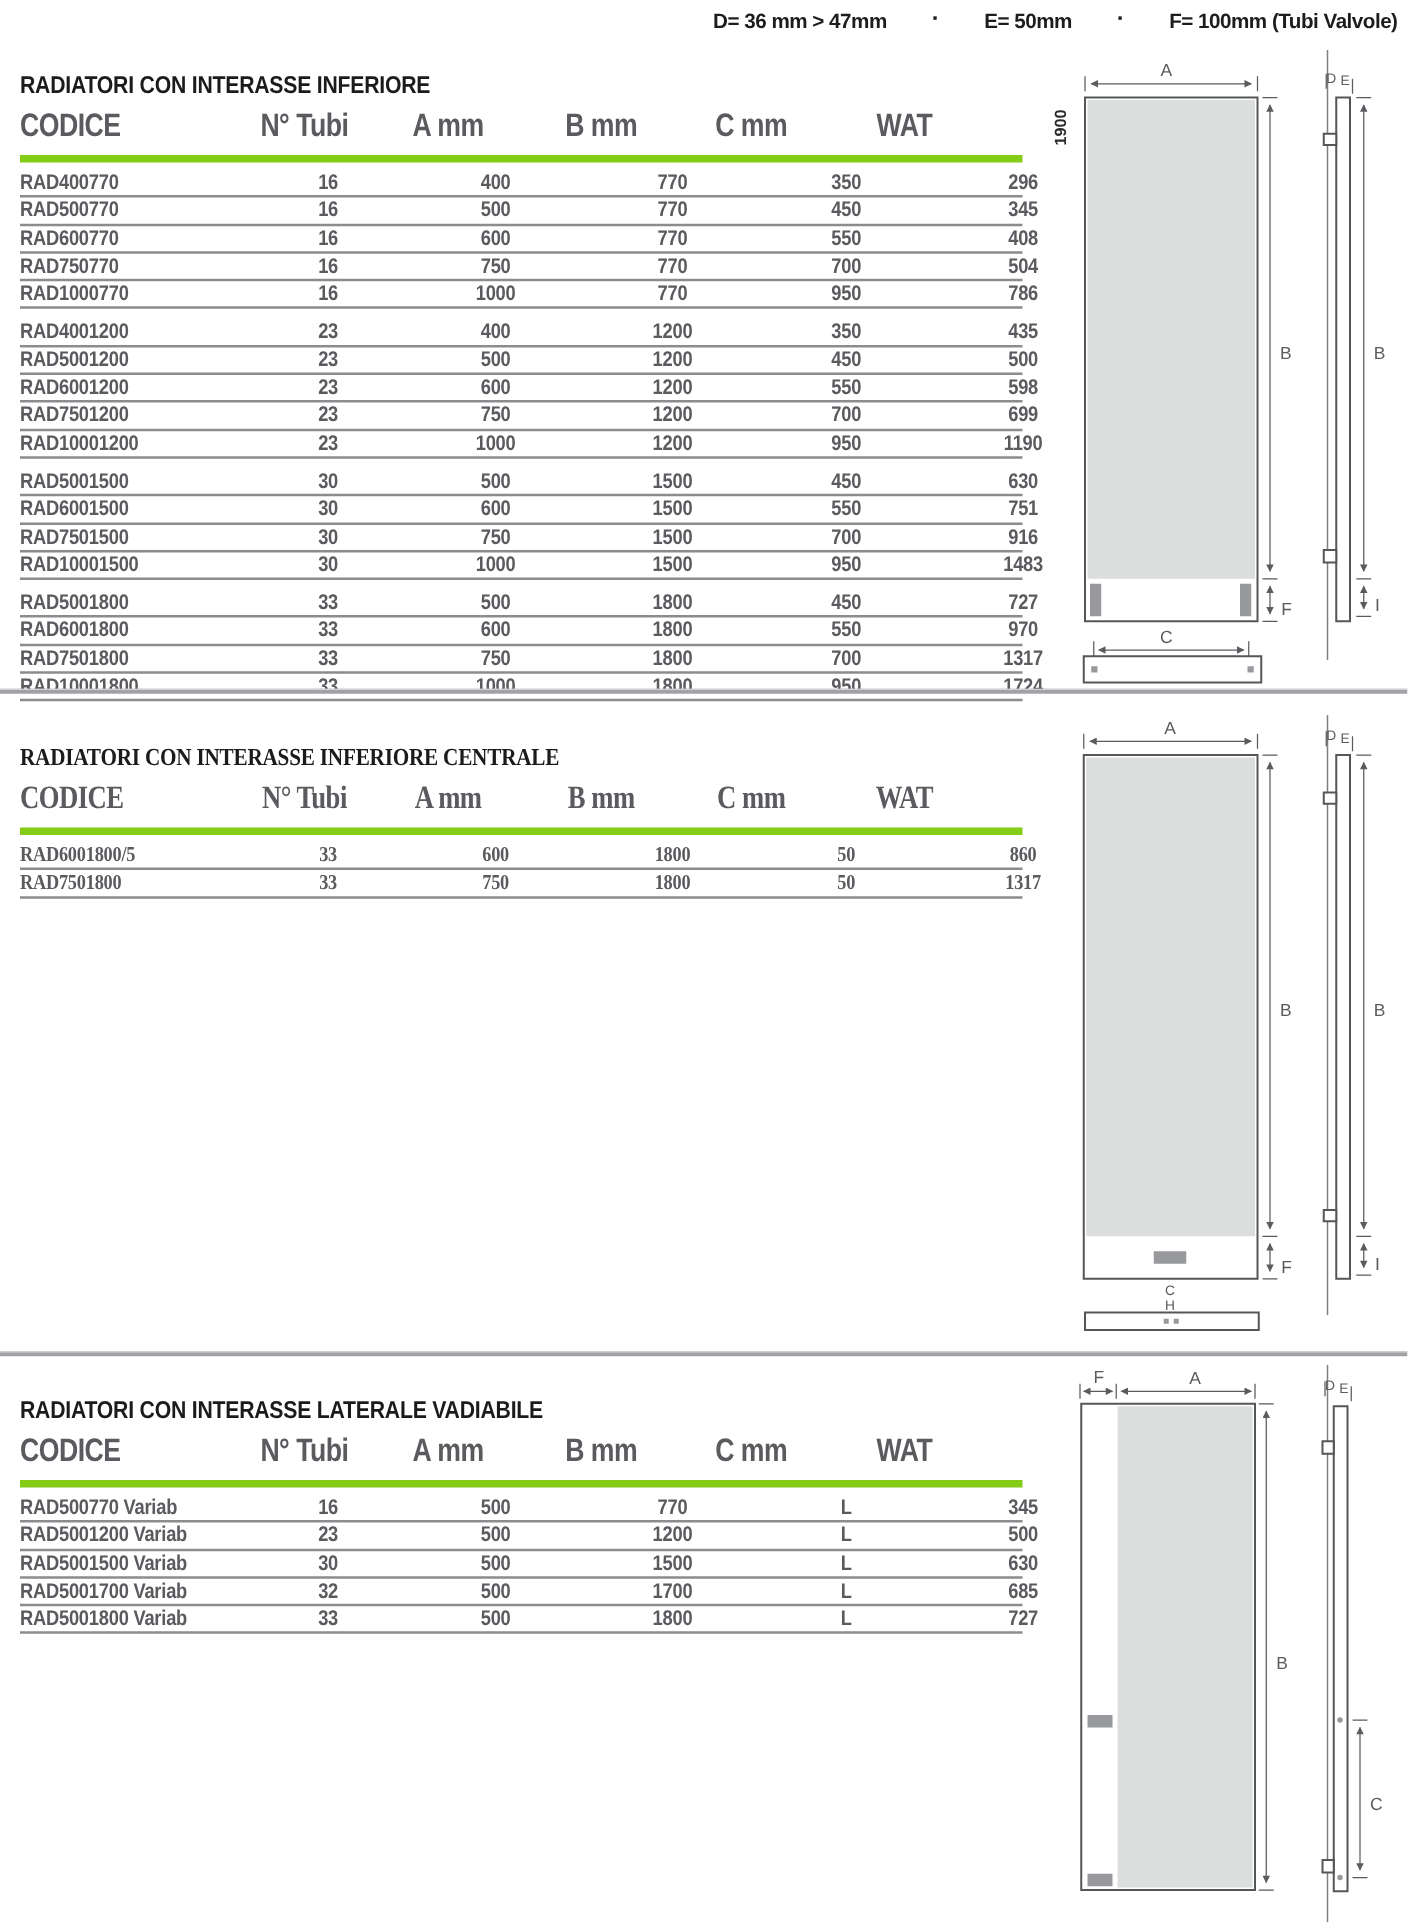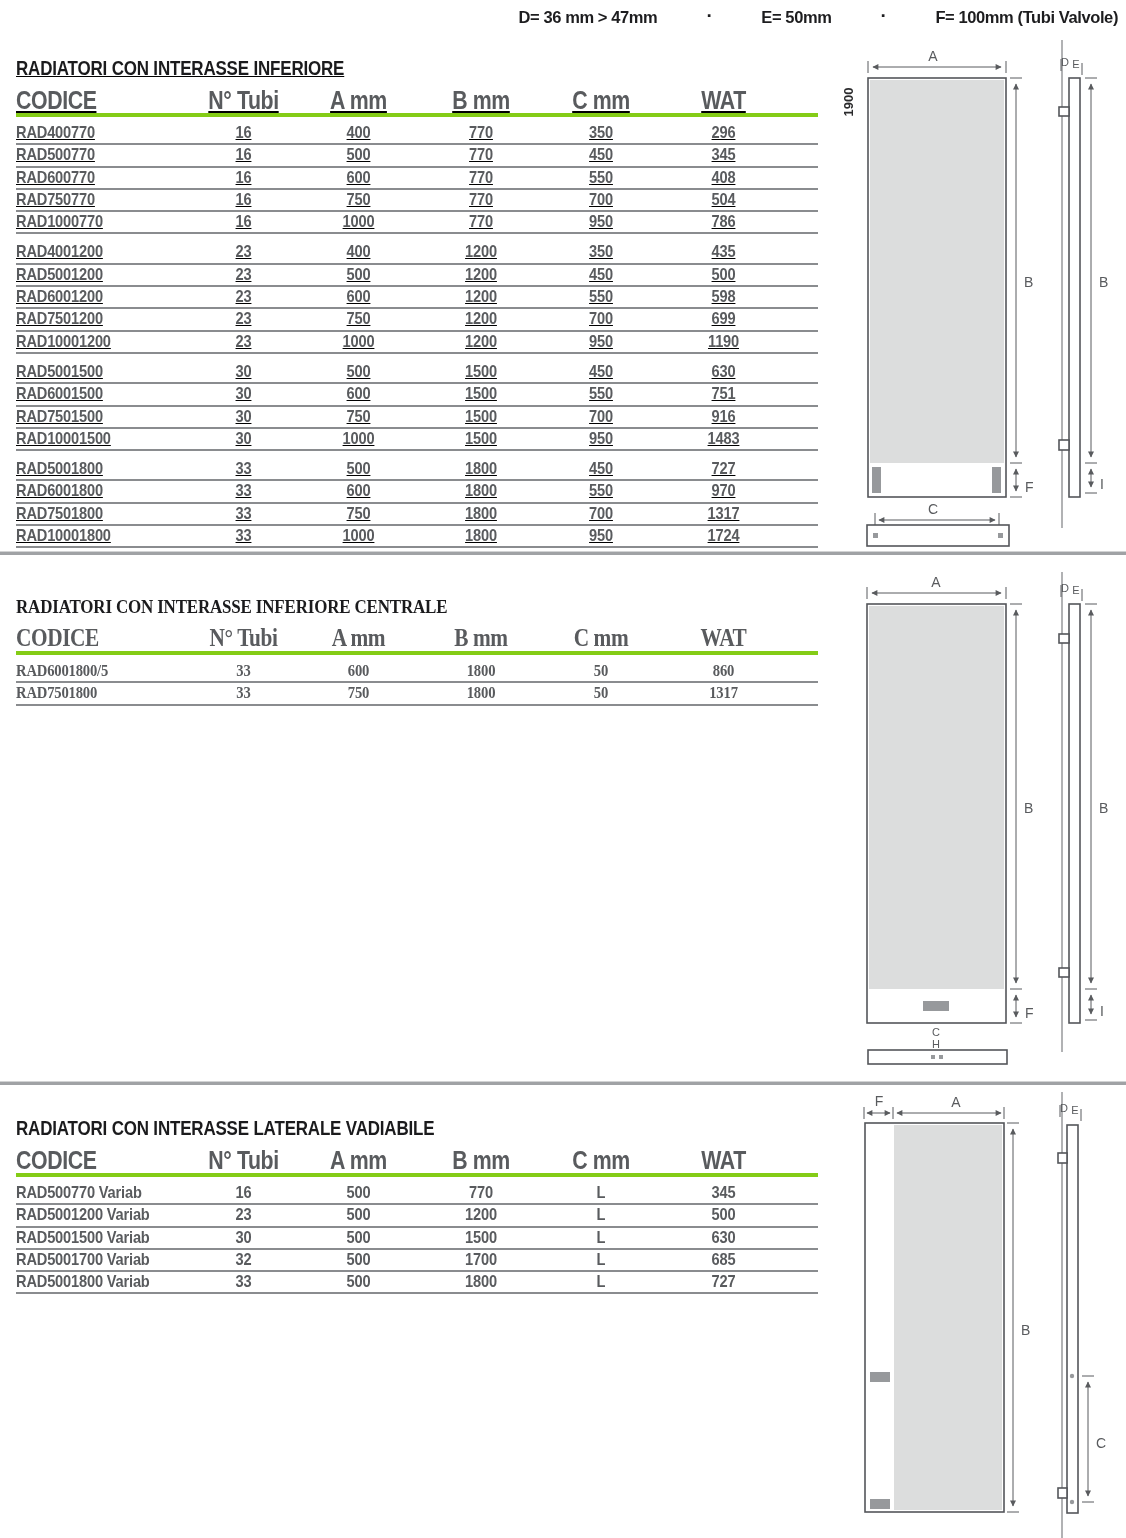--- a/index.html
+++ b/index.html
@@ -2,49 +2,49 @@
 <html><head>
 <meta charset="utf-8">
 <style>
   html,body{margin:0;padding:0;}
   body{
     width:1126px;height:1538px;position:relative;background:#ffffff;
     font-family:"Liberation Sans", sans-serif;overflow:hidden;
   }
   
   .legend{
-    position:absolute;top:8px;right:8px;display:flex;align-items:flex-start;gap:49px;
+    position:absolute;top:8px;right:8px;display:flex;align-items:flex-start;gap:36px;
     font-weight:bold;font-size:16.5px;letter-spacing:-0.4px;color:#1d1d1f;white-space:nowrap;
   }
   .legend .dot{font-size:19px;line-height:16px;}
   
   .sep{position:absolute;left:0;width:1126px;height:3px;background:#a0a2a5;border-top:1px solid #d2d3d4;}
   #sep1{top:551px;}
   #sep2{top:1081px;}
   
   .section{position:absolute;left:16px;width:802px;}
-  #s0{top:58px;text-decoration:underline;} #s1{top:596px;font-family:Liberation Serif, serif;} #s2{top:1118px;}
+  #s0{top:58px;} #s1{top:596px;font-family:Liberation Serif, serif;} #s2{top:1118px;}
   .stitle{
     font-size:19.5px;font-weight:bold;color:#1b1b1d;margin:0 0 8px 0;line-height:21px;
     transform:scaleX(0.87);transform-origin:0 50%;white-space:nowrap;letter-spacing:-0.2px;
   }
   .thead{
     display:grid;grid-template-columns:175px 105px 125px 120px 120px 125px 1fr;
-    border-bottom:4px solid #84cc16;padding-bottom:0;
+    border-bottom:6px solid #84cc16;padding-bottom:11px;
   }
   .th{
     font-size:26px;line-height:26px;font-weight:bold;color:#595b5e;text-align:center;
     transform:scaleX(0.82);letter-spacing:-0.5px;white-space:nowrap;
   }
   .th.c0{text-align:left;transform-origin:0 50%;}
   .tbody{margin-top:6px;}
   .tgroup + .tgroup{margin-top:8px;}
   .trow{
     display:grid;grid-template-columns:175px 105px 125px 120px 120px 125px 1fr;
-    height:20.3px;border-bottom:2px solid #8a8c8f;
+    height:20.3px;border-bottom:2px solid #8a8c8f;gap:19px;
   }
   .td{
     font-size:17px;line-height:20px;font-weight:bold;color:#595b5e;text-align:center;
     transform:scaleX(0.86);letter-spacing:-0.2px;white-space:nowrap;
   }
   .td.c0{text-align:left;transform-origin:0 50%;}
   
   svg{position:absolute;}
   #d1{left:835px;top:40px;}
   #d2{left:835px;top:570px;}

